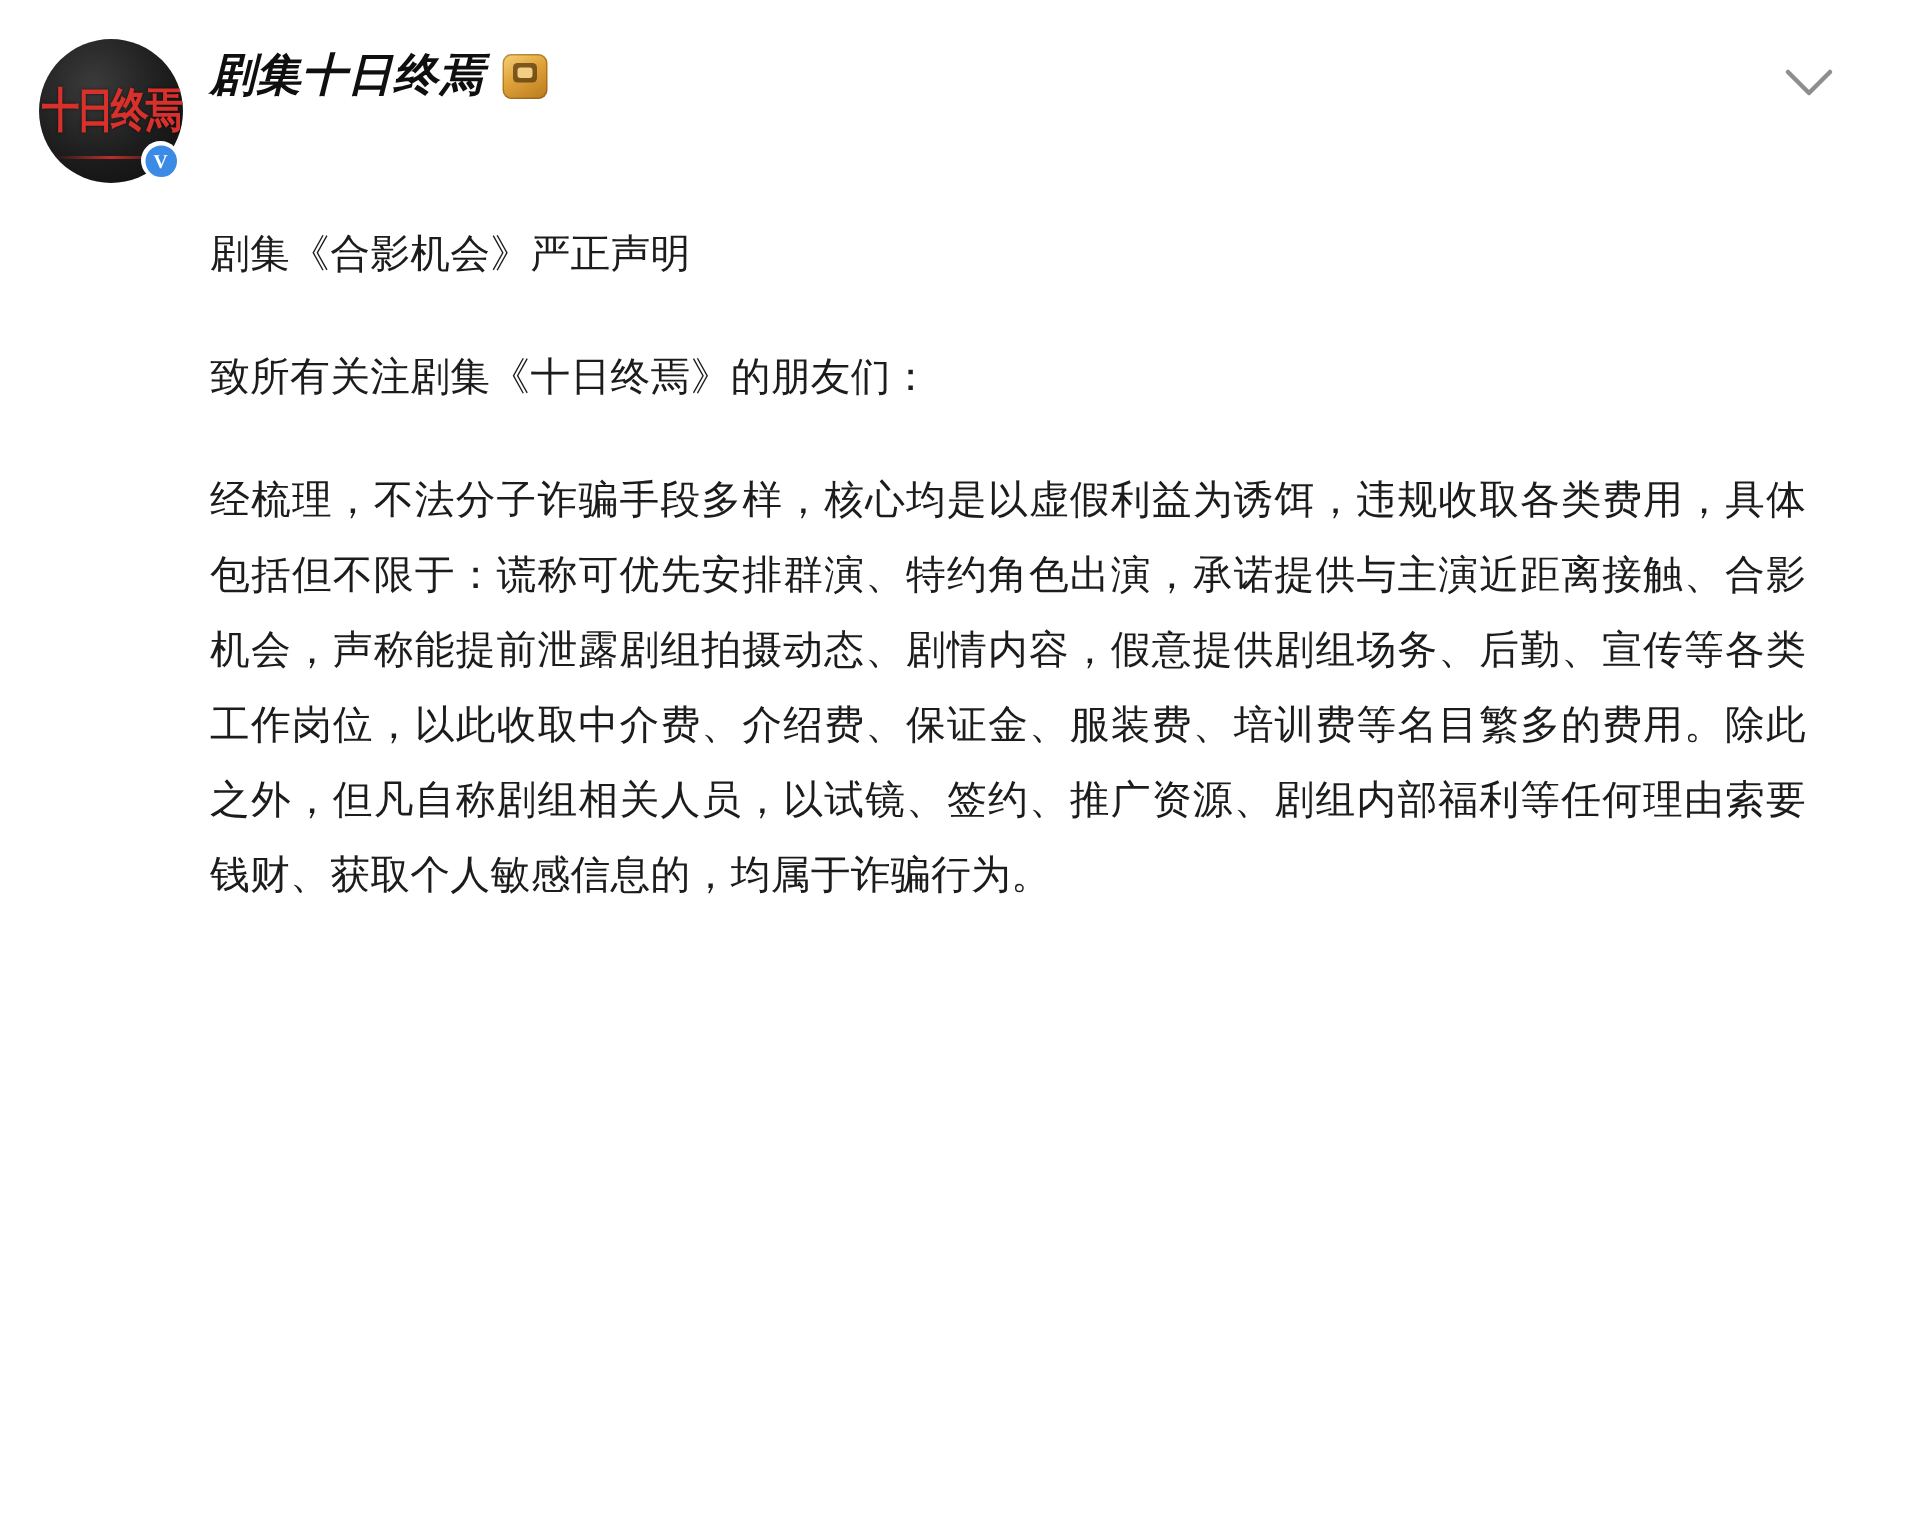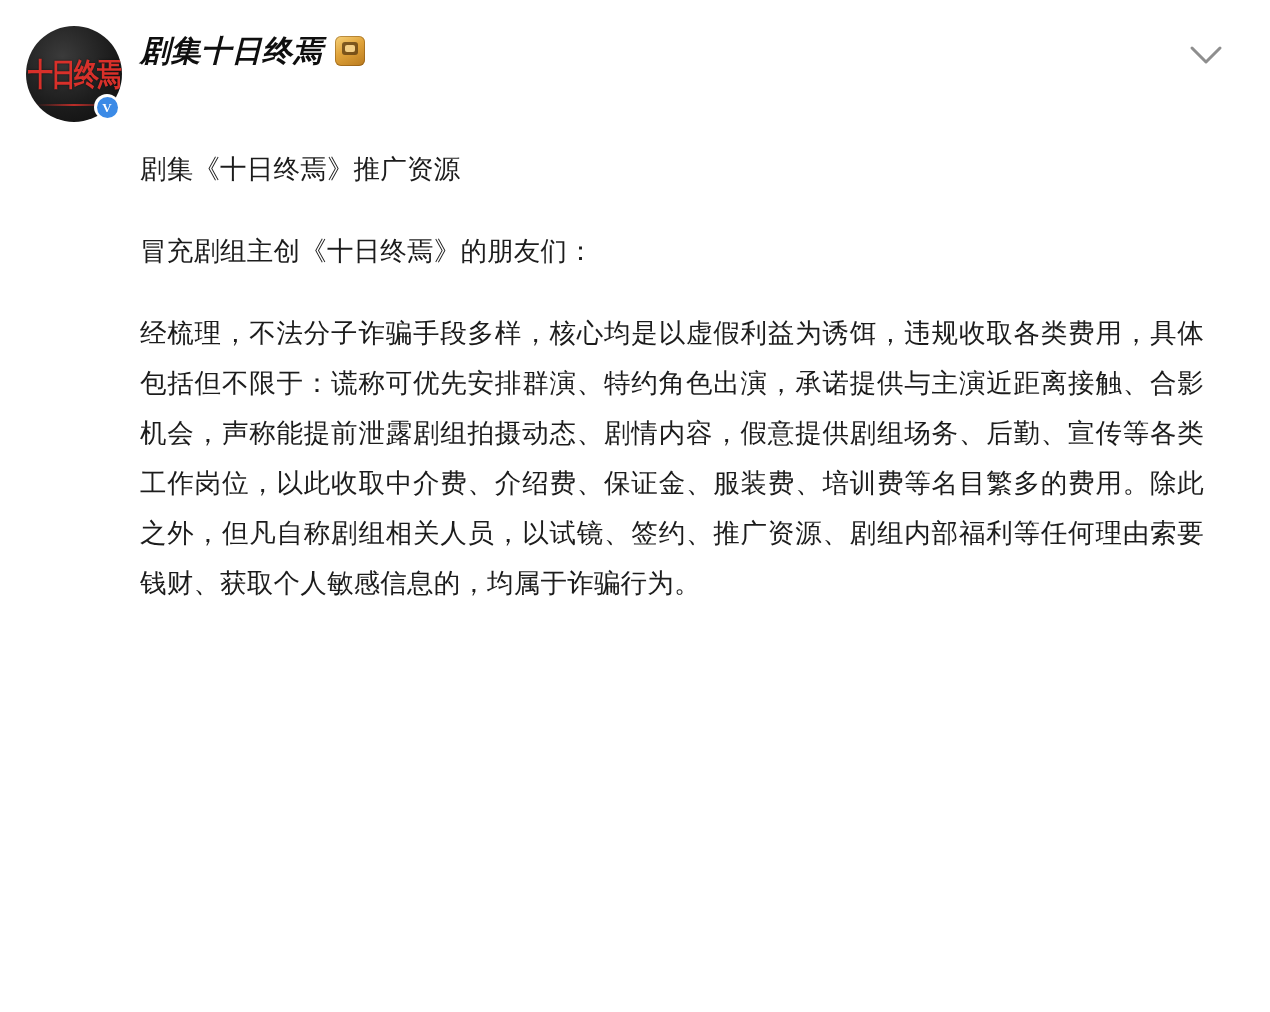--- a/index.html
+++ b/index.html
@@ -193,18 +193,18 @@
     </div>
   </div>
 
   <div class="chevron-btn">
     <svg width="40" height="30" viewBox="0 0 40 30" fill="none" xmlns="http://www.w3.org/2000/svg" aria-hidden="true">
       <path d="M6 8 L20 22 L34 8" stroke="#8e8e8e" stroke-width="3" stroke-linecap="round" stroke-linejoin="round"></path>
     </svg>
   </div>
 
   <div class="content">
-    <p>剧集《十日终焉》推广资源</p>
-    <p>冒充剧组主创《十日终焉》的朋友们：</p>
+    <p>剧集《合影机会》严正声明</p>
+    <p>致所有关注剧集《十日终焉》的朋友们：</p>
     <p>经梳理，不法分子诈骗手段多样，核心均是以虚假利益为诱饵，违规收取各类费用，具体包括但不限于：谎称可优先安排群演、特约角色出演，承诺提供与主演近距离接触、合影机会，声称能提前泄露剧组拍摄动态、剧情内容，假意提供剧组场务、后勤、宣传等各类工作岗位，以此收取中介费、介绍费、保证金、服装费、培训费等名目繁多的费用。除此之外，但凡自称剧组相关人员，以试镜、签约、推广资源、剧组内部福利等任何理由索要钱财、获取个人敏感信息的，均属于诈骗行为。</p>
   </div>
 
 </div>
 
 </body></html>

